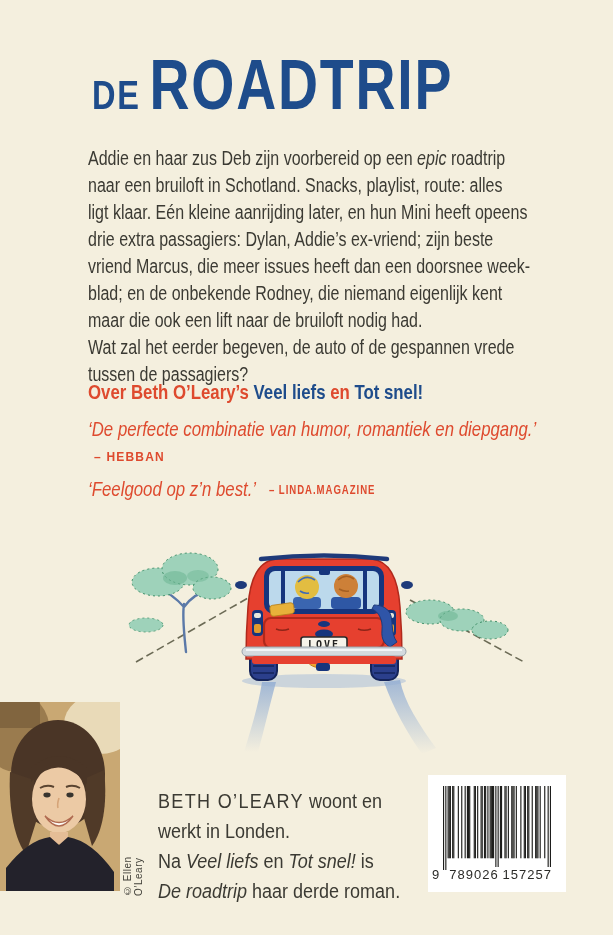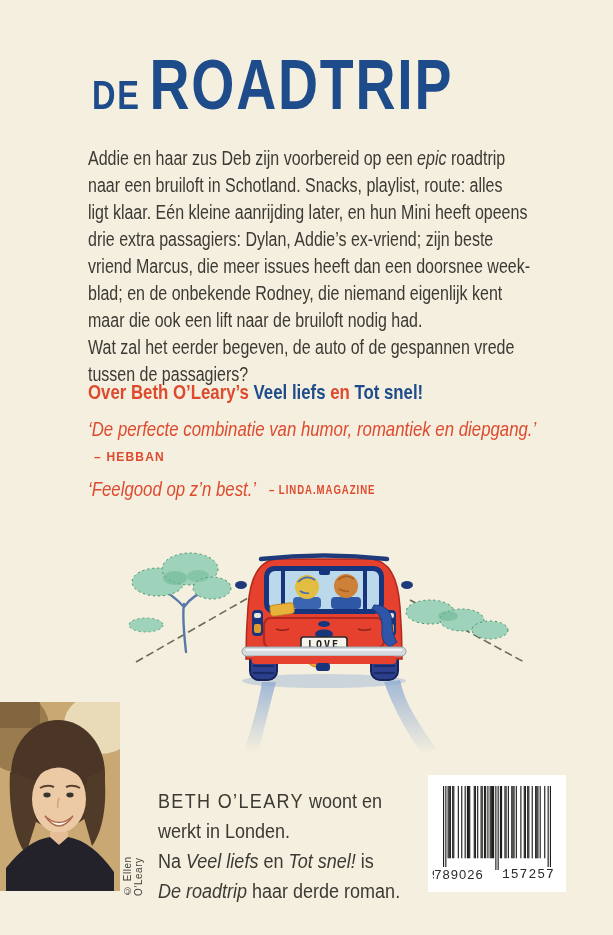--- a/index.html
+++ b/index.html
@@ -48,22 +48,22 @@
     font-size:10px; letter-spacing:.5px; color:#44433c;
   }
   .bio{position:absolute; left:158px; top:786px; font-size:20px; line-height:30px;}
   .bio em{font-style:italic;}
   .bio .sp{letter-spacing:1.5px;}
 
   .barcode-box{position:absolute; left:428px; top:775px; width:138px; height:117px; background:#ffffff;}
   .barcode-bars{position:absolute; left:15px; top:11px; width:108px; height:84px;}
   .barcode-digits{position:absolute; left:0; top:88px; width:138px; height:20px; color:#2b2b28; font-size:13px;}
   .barcode-digits .d1{position:absolute; left:4px; top:4px;}
-  .barcode-digits .d2{position:absolute; left:6px; top:4px; width:50px; text-align:center; letter-spacing:1px; background:#fff;}
-  .barcode-digits .d3{position:absolute; left:74px; top:4px; width:50px; text-align:right; letter-spacing:1px; background:#fff;font-family:Liberation Mono, monospace;}
+  .barcode-digits .d2{position:absolute; left:21px; top:4px; width:50px; text-align:center; letter-spacing:1px; background:#fff;}
+  .barcode-digits .d3{position:absolute; left:74px; top:4px; width:50px; text-align:right; letter-spacing:1px; background:#fff;}
 </style>
 </head>
 <body>
 
 <div class="page">
 
   <div class="title">
     <span class="t-prefix">DE</span><span class="t-main">ROADTRIP</span>
   </div>
 

